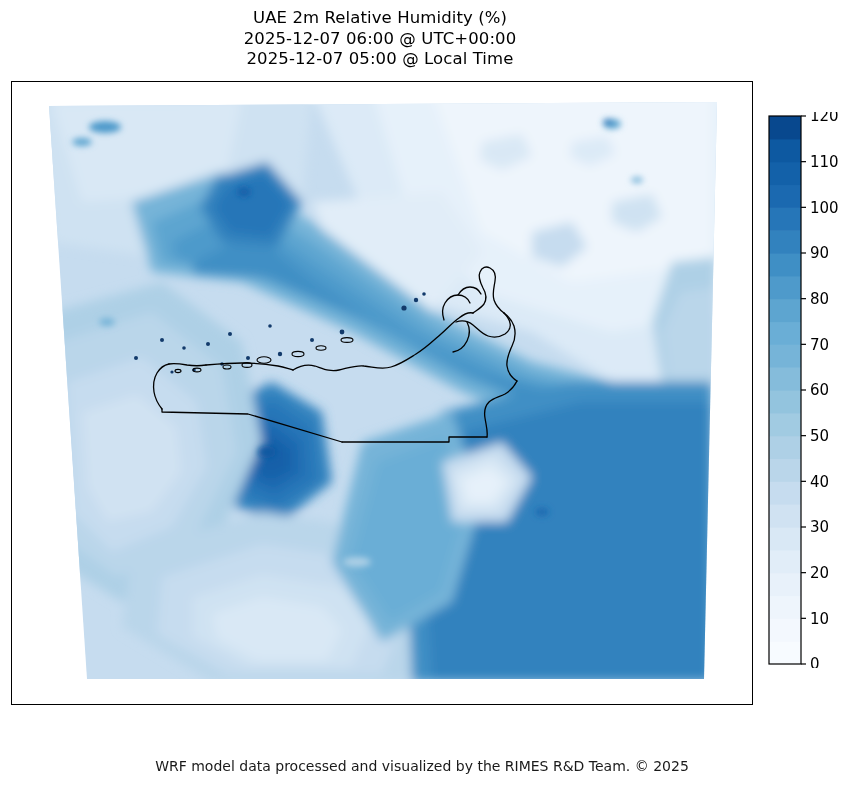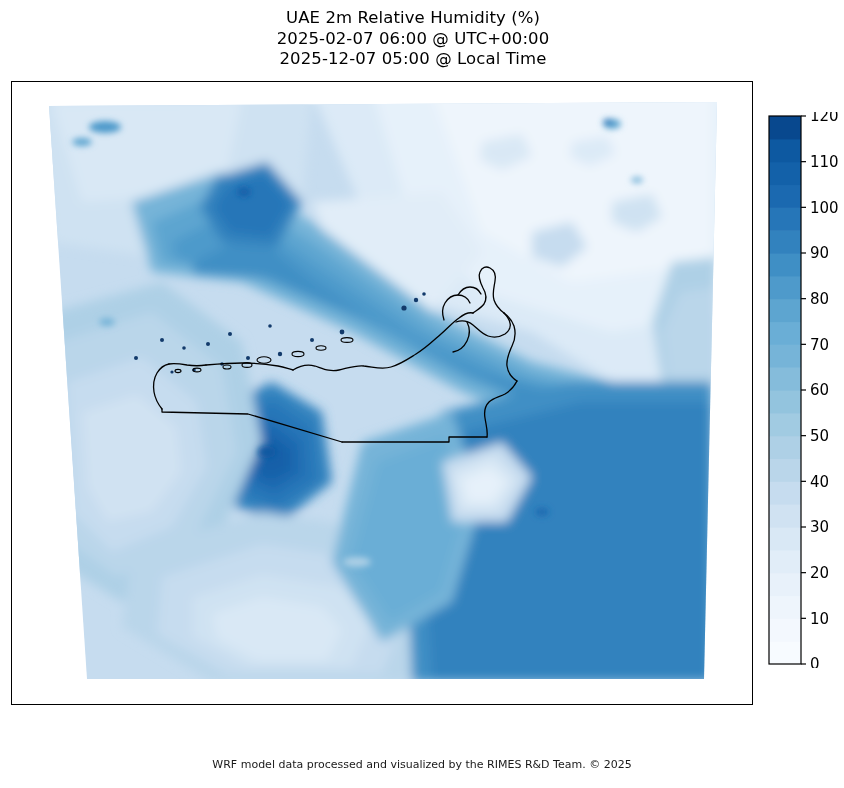--- a/index.html
+++ b/index.html
@@ -12,21 +12,20 @@
   }
   #root{position:absolute;inset:0;}
 
   .title-block{
     position:absolute;left:0;top:8px;width:760px;
     text-align:center;
     color:#000000;
     font-size:16.5px;
     line-height:20.5px;
     letter-spacing:0.1px;
-    padding-left:33px;
   }
   .title-line{display:block;white-space:pre;}
 
   .axes-frame{
     position:absolute;
     left:11px;top:81px;width:742px;height:624px;
     border:1.2px solid #000000;
     background:#ffffff;
     box-sizing:border-box;
     overflow:hidden;
@@ -34,36 +33,36 @@
   .map-svg{position:absolute;left:0;top:0;}
 
   .cbar-wrap{
     position:absolute;left:765px;top:112px;width:79px;height:556px;
   }
   .cbar-svg{position:absolute;left:0;top:0;}
 
   .footer{
     position:absolute;left:0;top:758px;width:844px;
     text-align:center;color:#1a1a1a;
-    font-size:11px;
+    font-size:14px;
     white-space:pre;
   }
 
   .logo-wrap{
     position:absolute;left:680px;top:617px;width:62px;height:68px;
   }
 </style>
 </head>
 <body>
 
 <div id="root">
 
   <div class="title-block">
     <span class="title-line">UAE 2m Relative Humidity (%)</span>
-    <span class="title-line">2025-02-07 06:00 @ UTC+00:00</span>
+    <span class="title-line">2025-12-07 06:00 @ UTC+00:00</span>
     <span class="title-line">2025-12-07 05:00 @ Local Time</span>
   </div>
 
   <div class="axes-frame">
     <svg class="map-svg" width="740" height="622" viewBox="0 0 740 622">
       <defs>
 
         <clipPath id="gridclip">
           <polygon points="37,24 705,20 692,597 75,597"></polygon>
         </clipPath>

